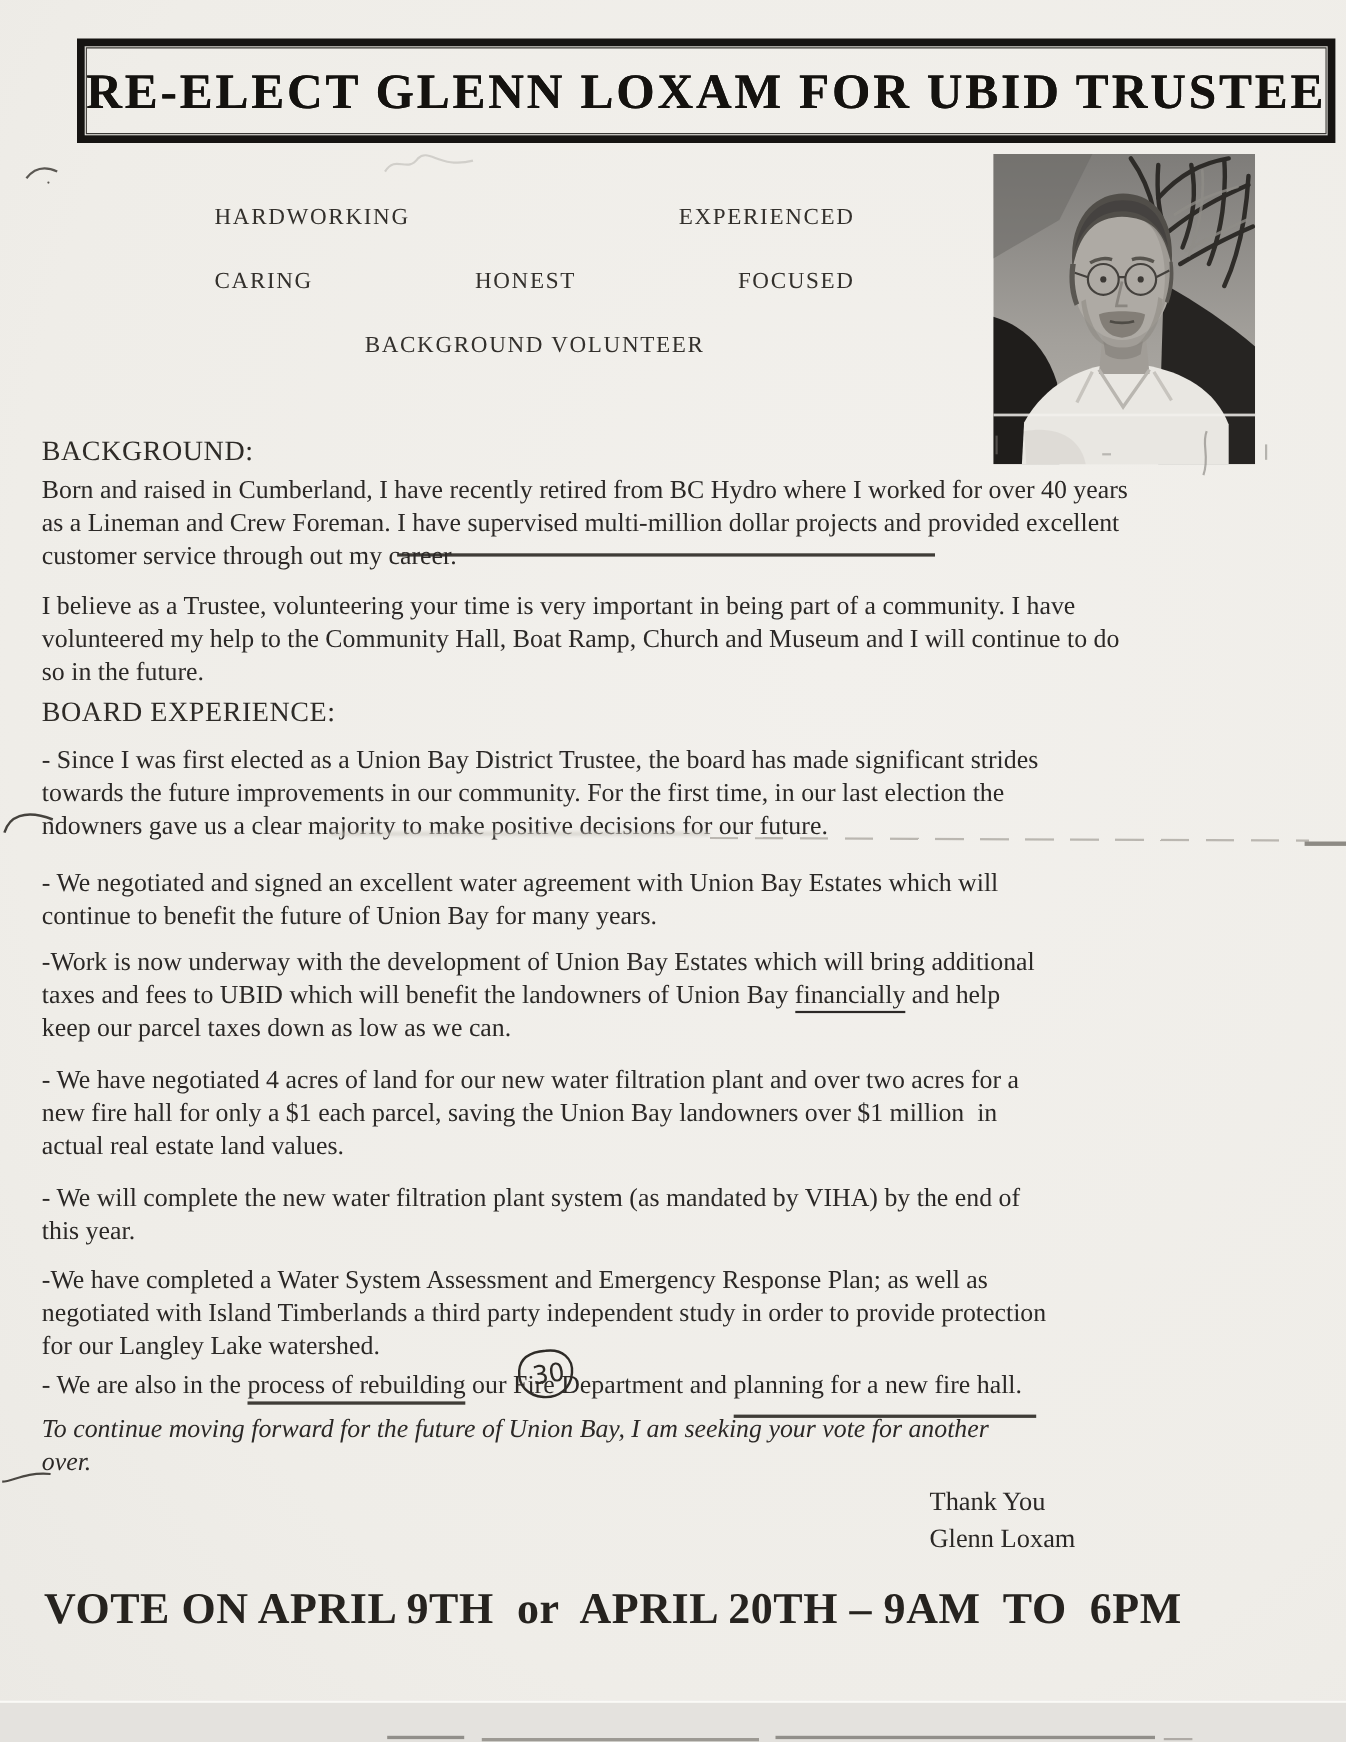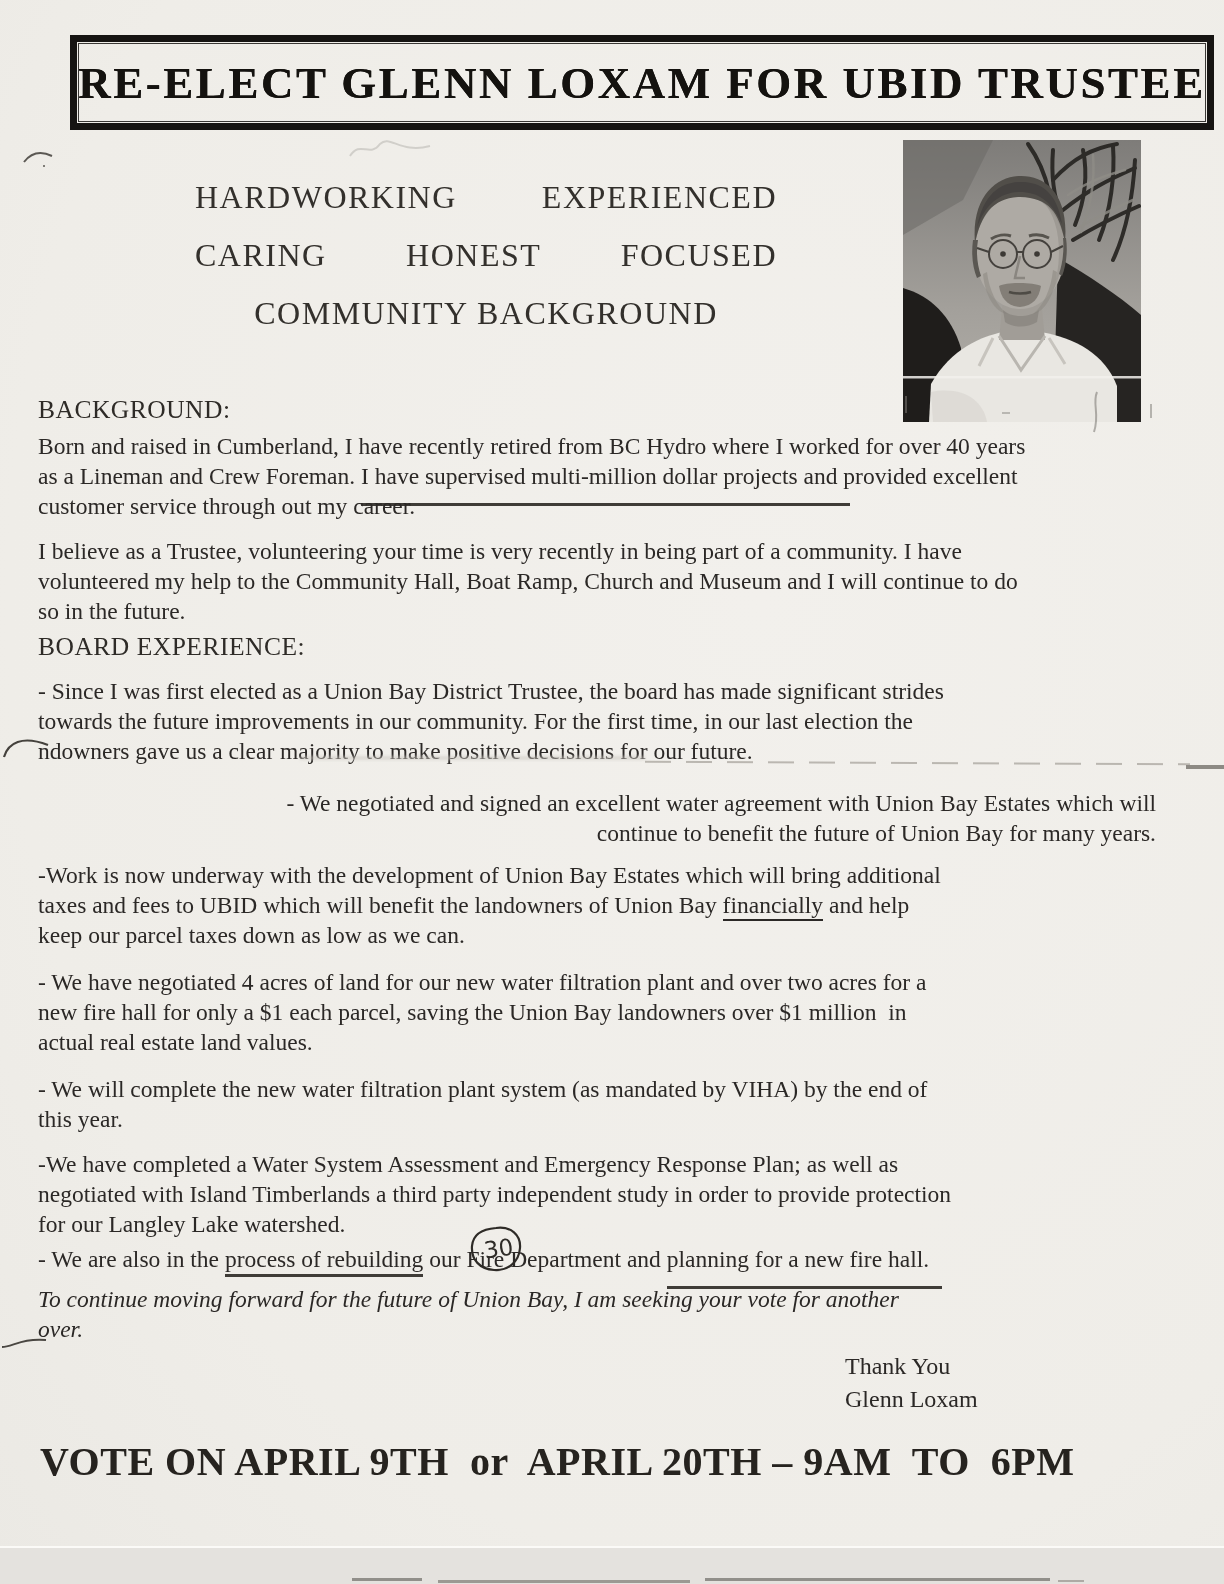--- a/index.html
+++ b/index.html
@@ -13,21 +13,21 @@
     position:absolute;left:70px;top:35px;width:1144px;height:95px;
     border:7px solid #161412;box-sizing:border-box;
     display:flex;align-items:center;justify-content:center;
     box-shadow:0 0 0 1px #efede8 inset, 0 0 0 2px #3a3835 inset;
   }
   .title-box h1{
     margin:0;font-size:45px;font-weight:bold;letter-spacing:2.5px;color:#14120f;
     white-space:nowrap;text-shadow:0 0 .6px #14120f;
   }
   
-  .qualities{position:absolute;left:195px;top:180px;width:582px;font-size:32px;letter-spacing:1.5px;color:#33302c;}
+  .qualities{position:absolute;left:195px;top:180px;width:582px;font-size:21px;letter-spacing:1.5px;color:#33302c;}
   .qrow{display:flex;justify-content:space-between;height:34px;line-height:34px;margin-bottom:24px;}
   .qrow.center{justify-content:center;}
   
   .photo{position:absolute;left:903px;top:140px;width:238px;height:282px;}
   
   .body-text{position:absolute;left:38px;top:395px;width:1118px;font-size:23.5px;line-height:30px;}
   .block .line{white-space:pre;}
   .block.heading{font-size:25.5px;letter-spacing:.5px;color:#2e2b27;}
   .u-hand{border-bottom:3px solid #3f3c37;padding-bottom:2px;}
   .u-handext{border-bottom:3px solid #3f3c37;padding-bottom:14px;padding-right:13px;margin-right:-13px;}
@@ -65,21 +65,21 @@
     <div class="qrow">
       <span>HARDWORKING</span>
       <span>EXPERIENCED</span>
     </div>
     <div class="qrow">
       <span>CARING</span>
       <span>HONEST</span>
       <span>FOCUSED</span>
     </div>
     <div class="qrow center">
-      <span>COMMUNITY BACKGROUND</span>
+      <span>BACKGROUND VOLUNTEER</span>
     </div>
   </div>
 
   <div class="photo">
     <svg width="238" height="282" viewBox="0 0 238 282">
       <defs>
         <linearGradient id="wall" x1="0" y1="0" x2="0" y2="1">
           <stop offset="0" stop-color="#7e7c79"></stop>
             <stop offset=".6" stop-color="#a3a09b"></stop>
             <stop offset="1" stop-color="#b3b0aa"></stop>
@@ -145,33 +145,33 @@
   <div class="body-text">
       <div class="block heading">
         <div class="line"><span>BACKGROUND:</span></div>
       </div>
       <div class="block para" style="margin-top: 6px;">
         <div class="line"><span>Born and raised in Cumberland, I have recently retired from BC Hydro where I worked for over 40 years</span></div>
         <div class="line"><span>as a Lineman and Crew Foreman. </span><span class="u-handext">I have supervised multi-million dollar projects and</span><span> provided excellent</span></div>
         <div class="line"><span>customer service through out my career.</span></div>
       </div>
       <div class="block para" style="margin-top: 15px;">
-        <div class="line"><span>I believe as a Trustee, volunteering your time is very recently in being part of a community. I have</span></div>
+        <div class="line"><span>I believe as a Trustee, volunteering your time is very important in being part of a community. I have</span></div>
         <div class="line"><span>volunteered my help to the Community Hall, Boat Ramp, Church and Museum and I will continue to do</span></div>
         <div class="line"><span>so in the future.</span></div>
       </div>
       <div class="block heading" style="margin-top: 6px;">
         <div class="line"><span>BOARD EXPERIENCE:</span></div>
       </div>
       <div class="block para" style="margin-top: 14px;">
         <div class="line"><span>- Since I was first elected as a Union Bay District Trustee, the board has made significant strides</span></div>
         <div class="line"><span>towards the future improvements in our community. For the first time, in our last election the</span></div>
         <div class="line"><span>ndowners gave us a clear majority to make positive decisions for our future.</span></div>
       </div>
-      <div class="block para" style="margin-top: 22px; text-align: right;">
+      <div class="block para" style="margin-top: 22px;">
         <div class="line"><span>- We negotiated and signed an excellent water agreement with Union Bay Estates which will</span></div>
         <div class="line"><span>continue to benefit the future of Union Bay for many years.</span></div>
       </div>
       <div class="block para" style="margin-top: 12px;">
         <div class="line"><span>-Work is now underway with the development of Union Bay Estates which will bring additional</span></div>
         <div class="line"><span>taxes and fees to UBID which will benefit the landowners of Union Bay </span><span class="u-typed">financially</span><span> and help</span></div>
         <div class="line"><span>keep our parcel taxes down as low as we can.</span></div>
       </div>
       <div class="block para" style="margin-top: 17px;">
         <div class="line"><span>- We have negotiated 4 acres of land for our new water filtration plant and over two acres for a</span></div>

